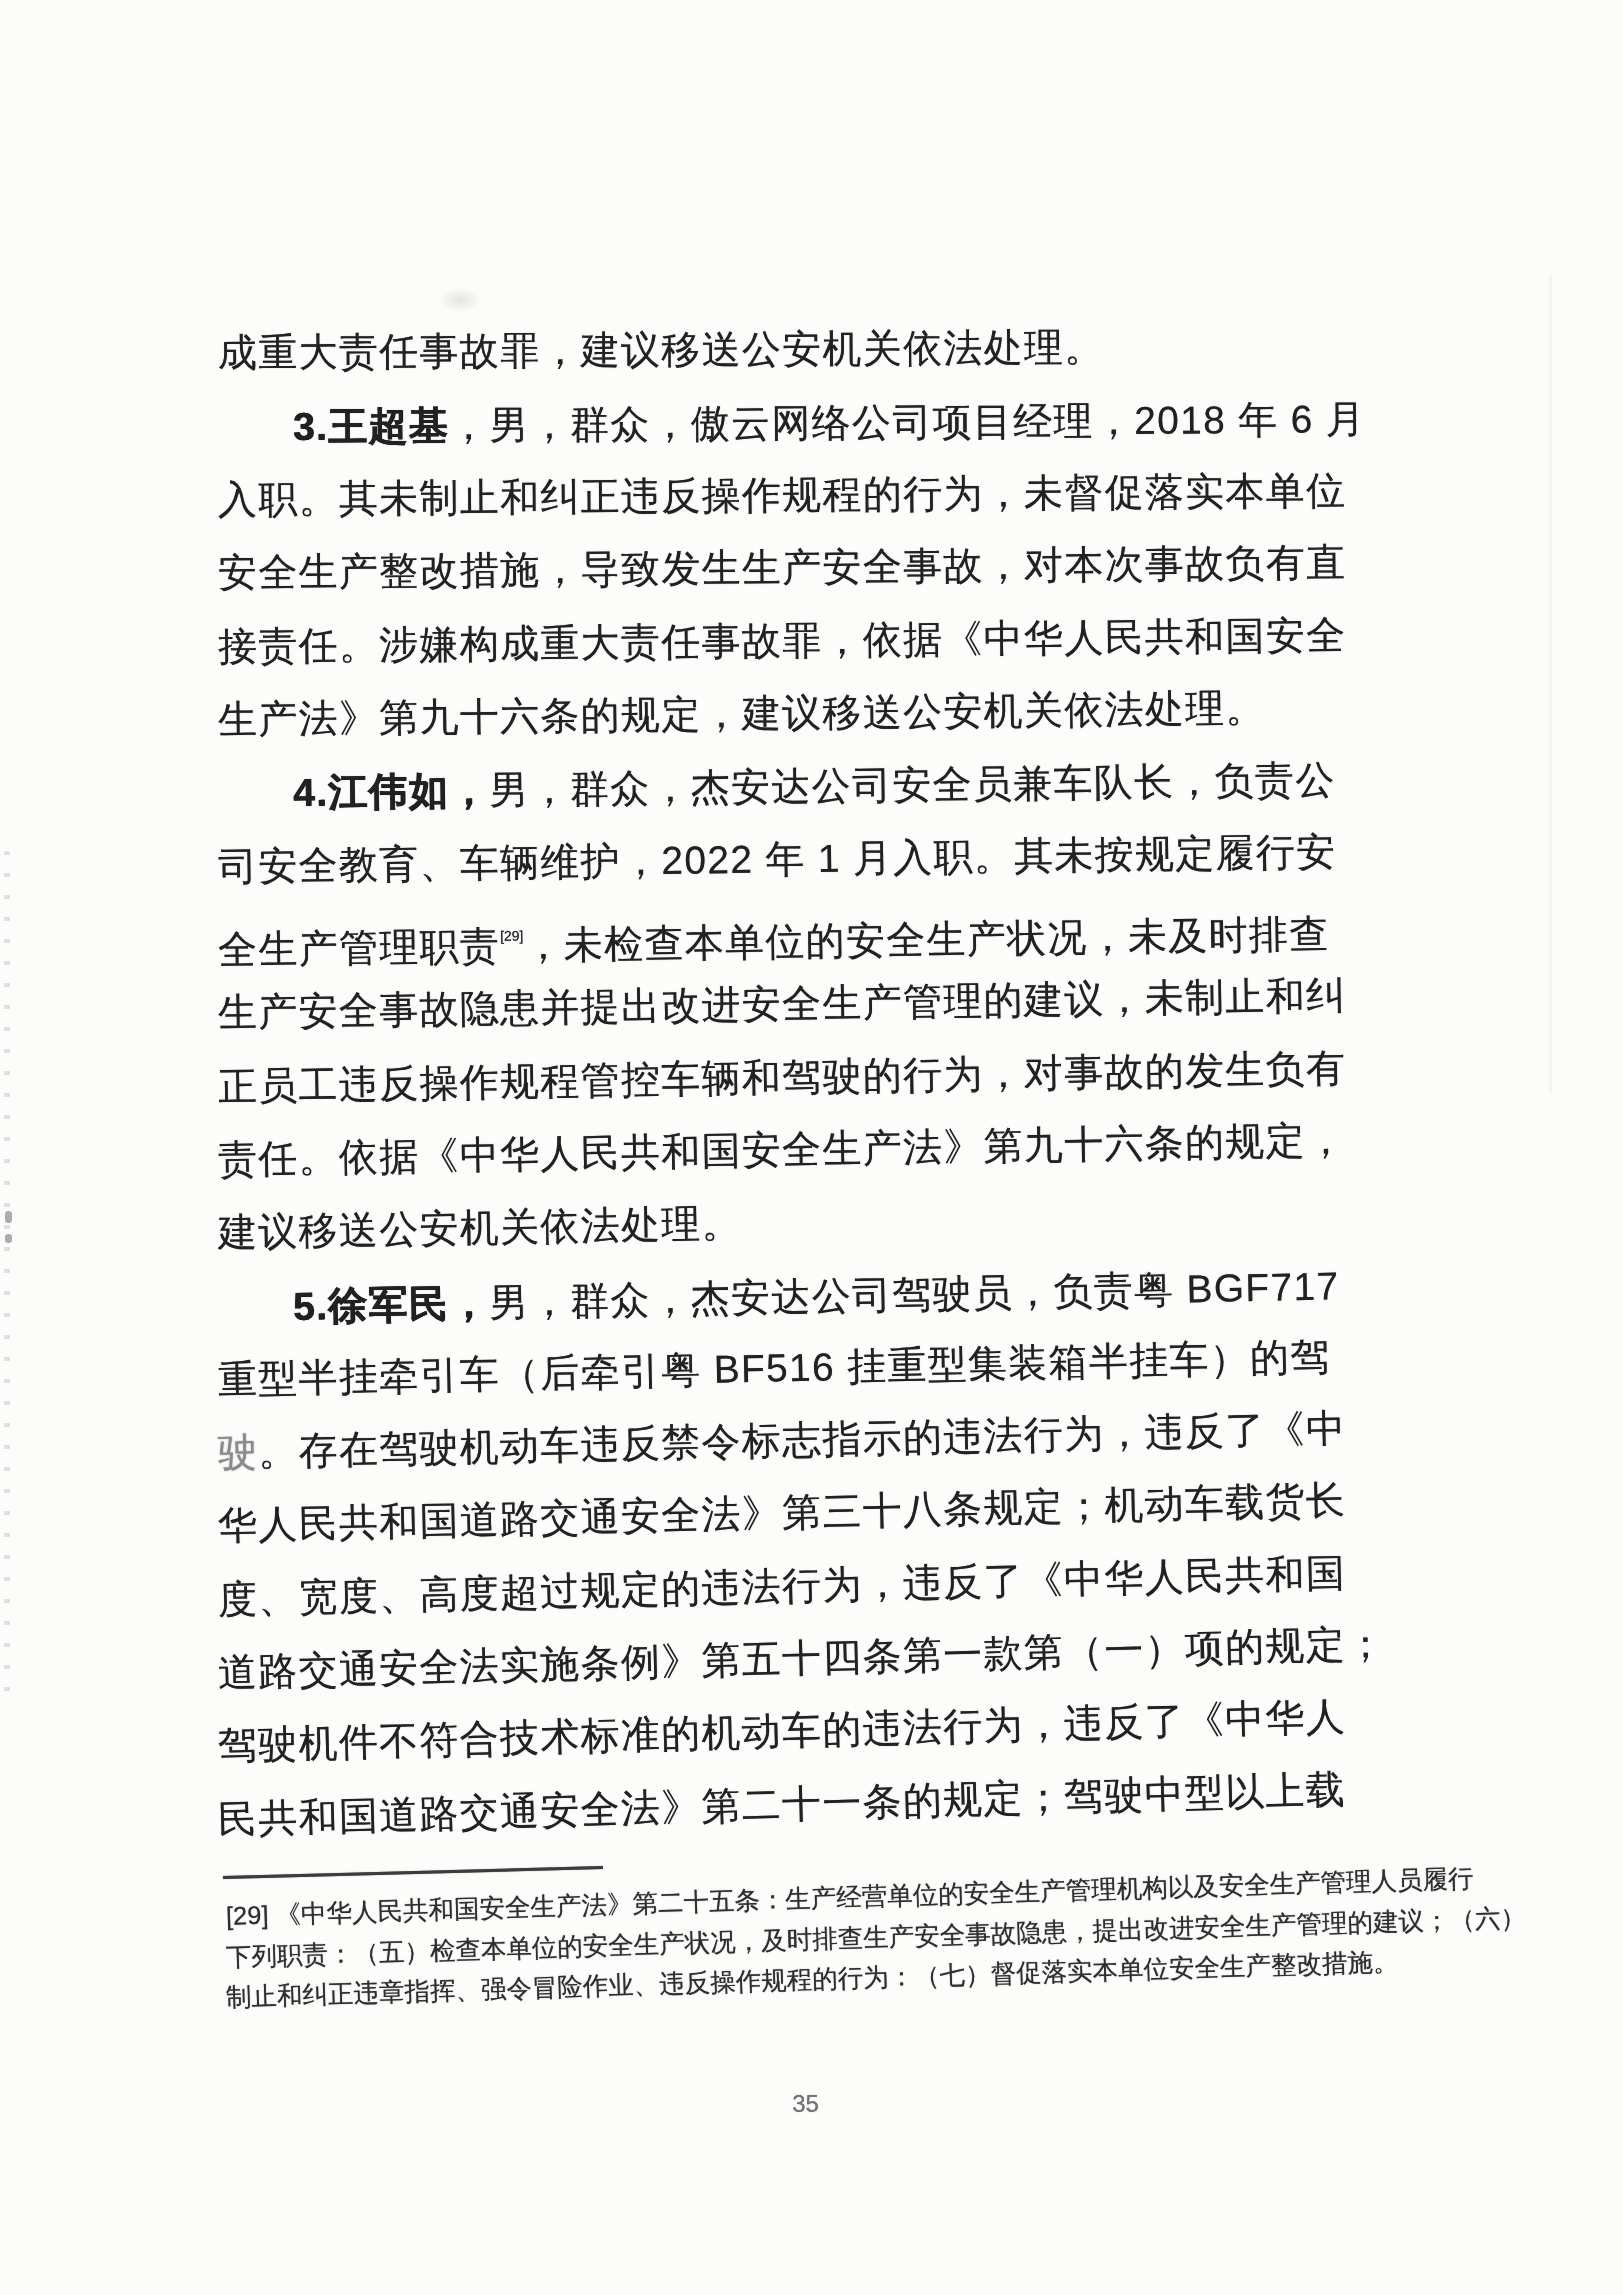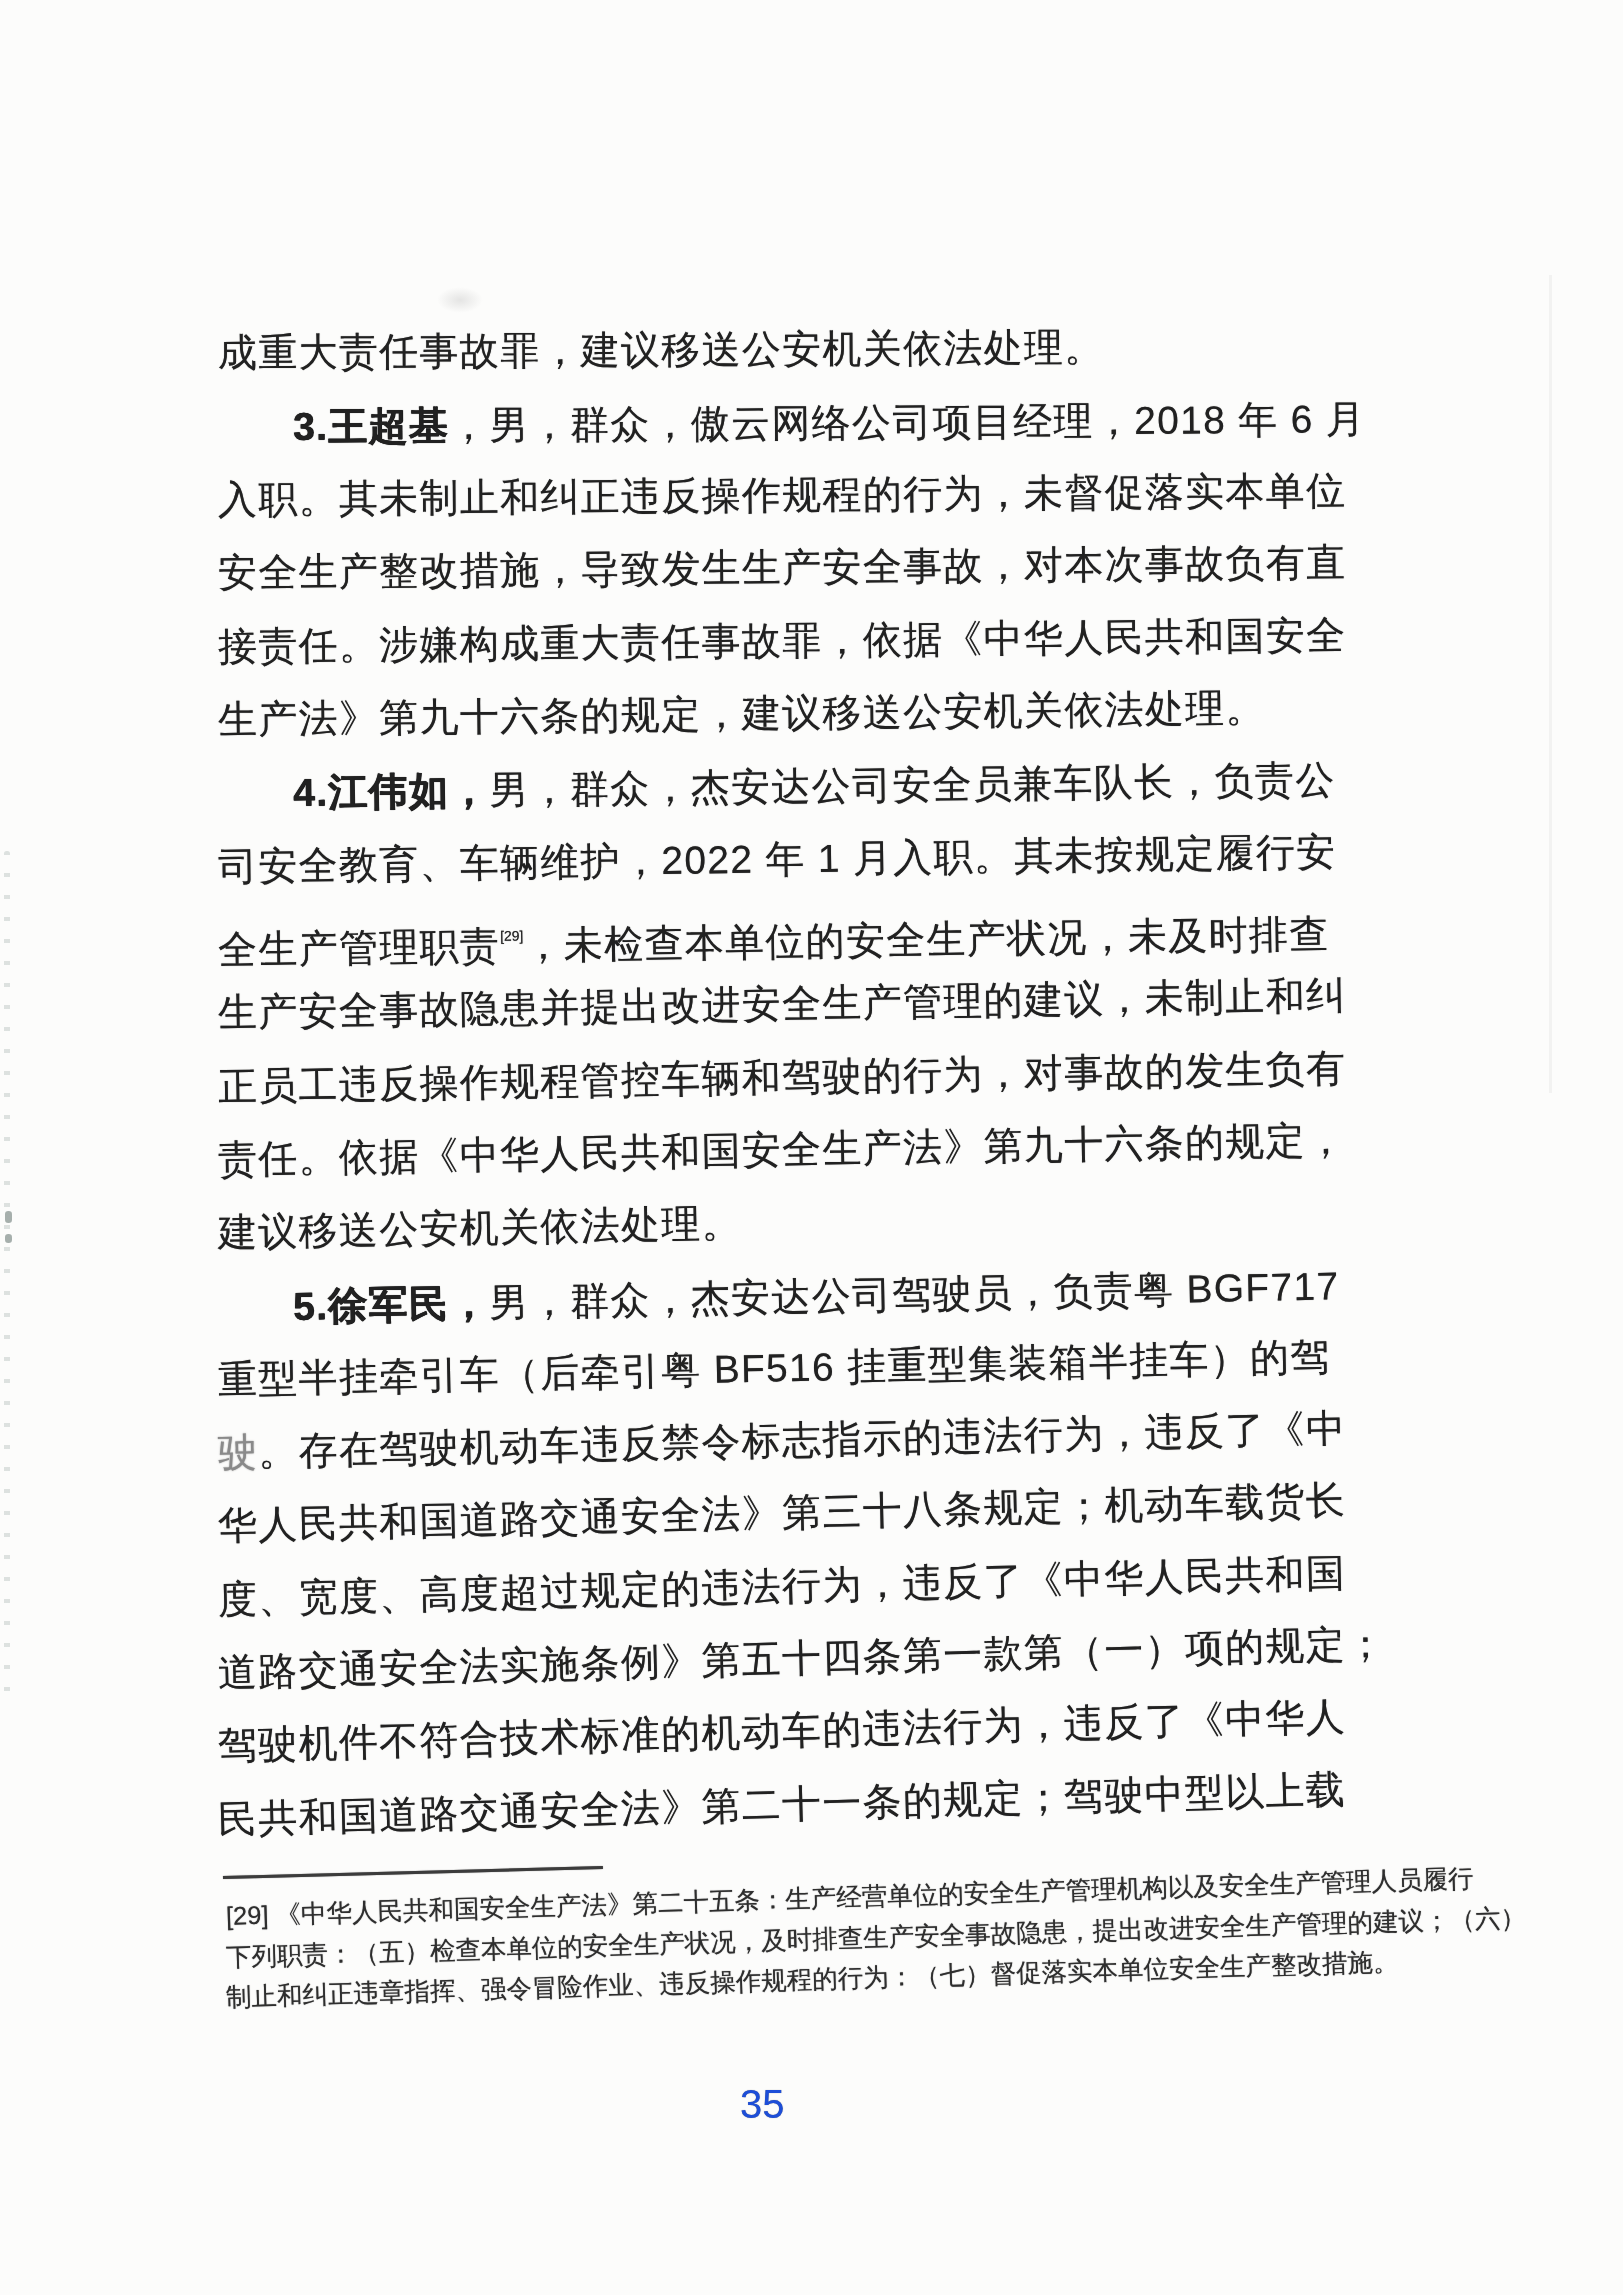--- a/index.html
+++ b/index.html
@@ -58,23 +58,24 @@
     color:#2e2e2e;
     text-shadow:0 0 1px rgba(50,50,50,.75);
     transform-origin:left center;
     transform:rotate(-1.75deg);
   }
   
   .page-number{
     position:absolute;
     left:740px;top:2081px;
     width:131px;height:46px;
-    font-size:40px;
+    text-align:center;
+    font-size:24px;
     line-height:46px;
-    color:#1d4ed8;
+    color:#737373;
     text-shadow:0 0 0.8px rgba(25,25,25,.6);
   }
   
   .edge-specks{
     position:absolute;
     left:3.9px;top:851px;
     width:6.5px;height:851px;
     background:repeating-linear-gradient(
       to bottom,
       rgba(110,130,125,.22) 0 3.9px,

